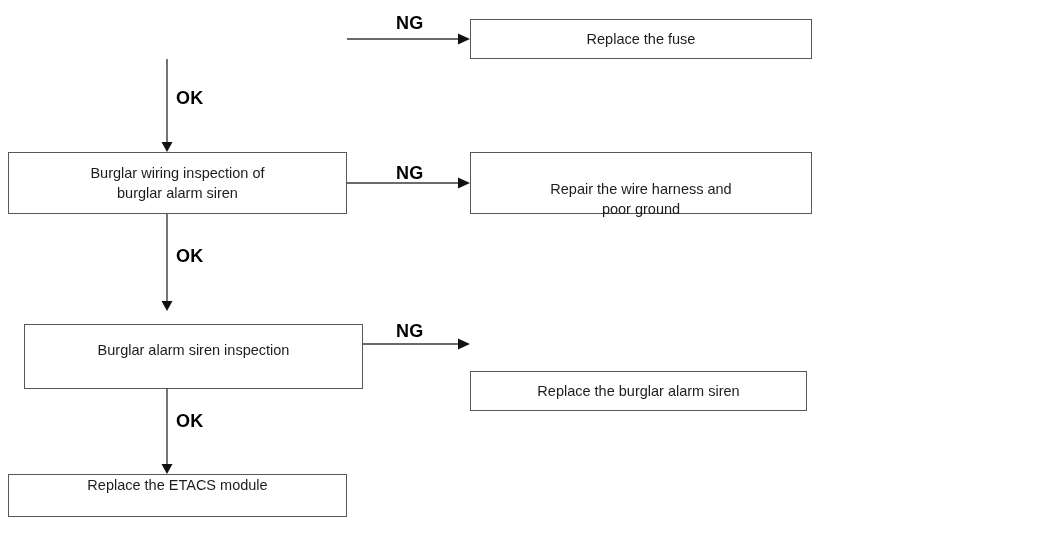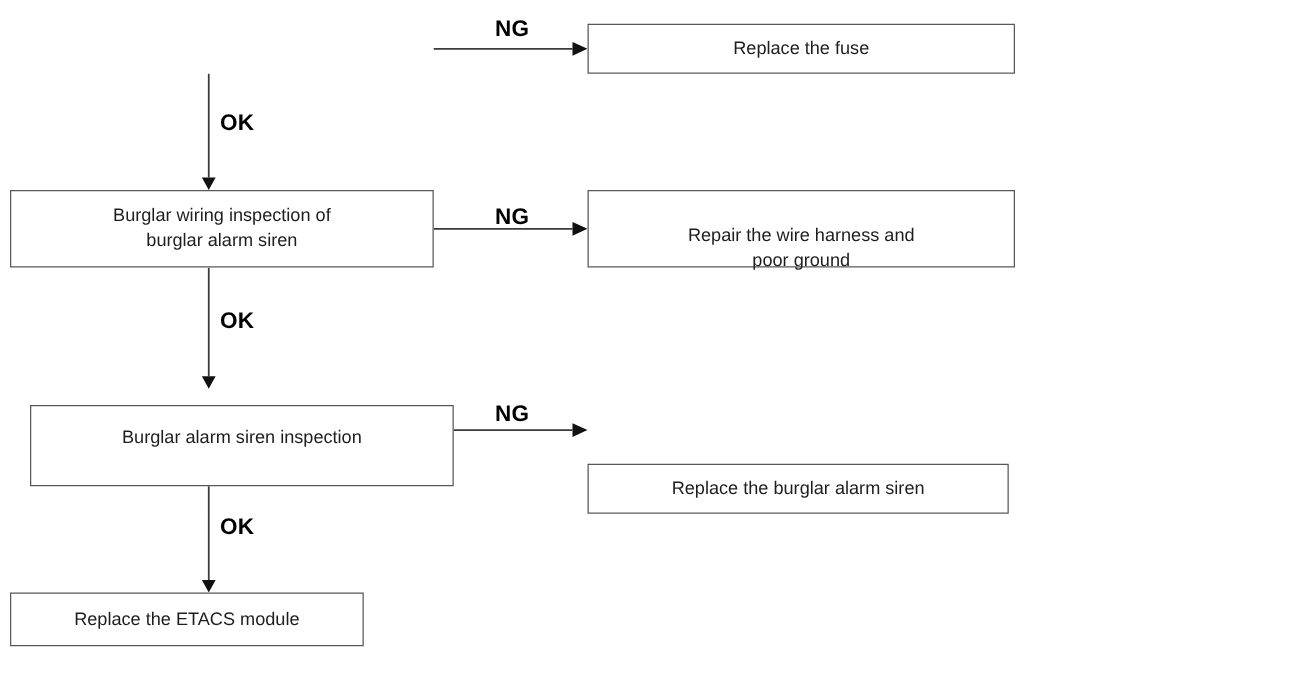--- a/index.html
+++ b/index.html
@@ -44,22 +44,21 @@
   .node-check2 {
     left: 8px; top: 152px; width: 339px; height: 62px;
     padding-top: 10px;
   }
   .node-check3 {
     left: 8px; top: 324px; width: 339px; height: 65px;
     padding-top: 15px;
     margin-left: 16px;
   }
   .node-final {
-    left: 8px; top: 474px; width: 283px; height: 43px;
-    padding-top: 11px;
+    left: 8px; top: 474px; width: 339px; height: 43px;
   }
   
   .node-fix1 {
     left: 470px; top: 19px; width: 342px; height: 40px;
     padding-top: 9px;
   }
   .node-fix2 {
     left: 470px; top: 152px; width: 342px; height: 62px;
     padding-top: 26px;
   }

